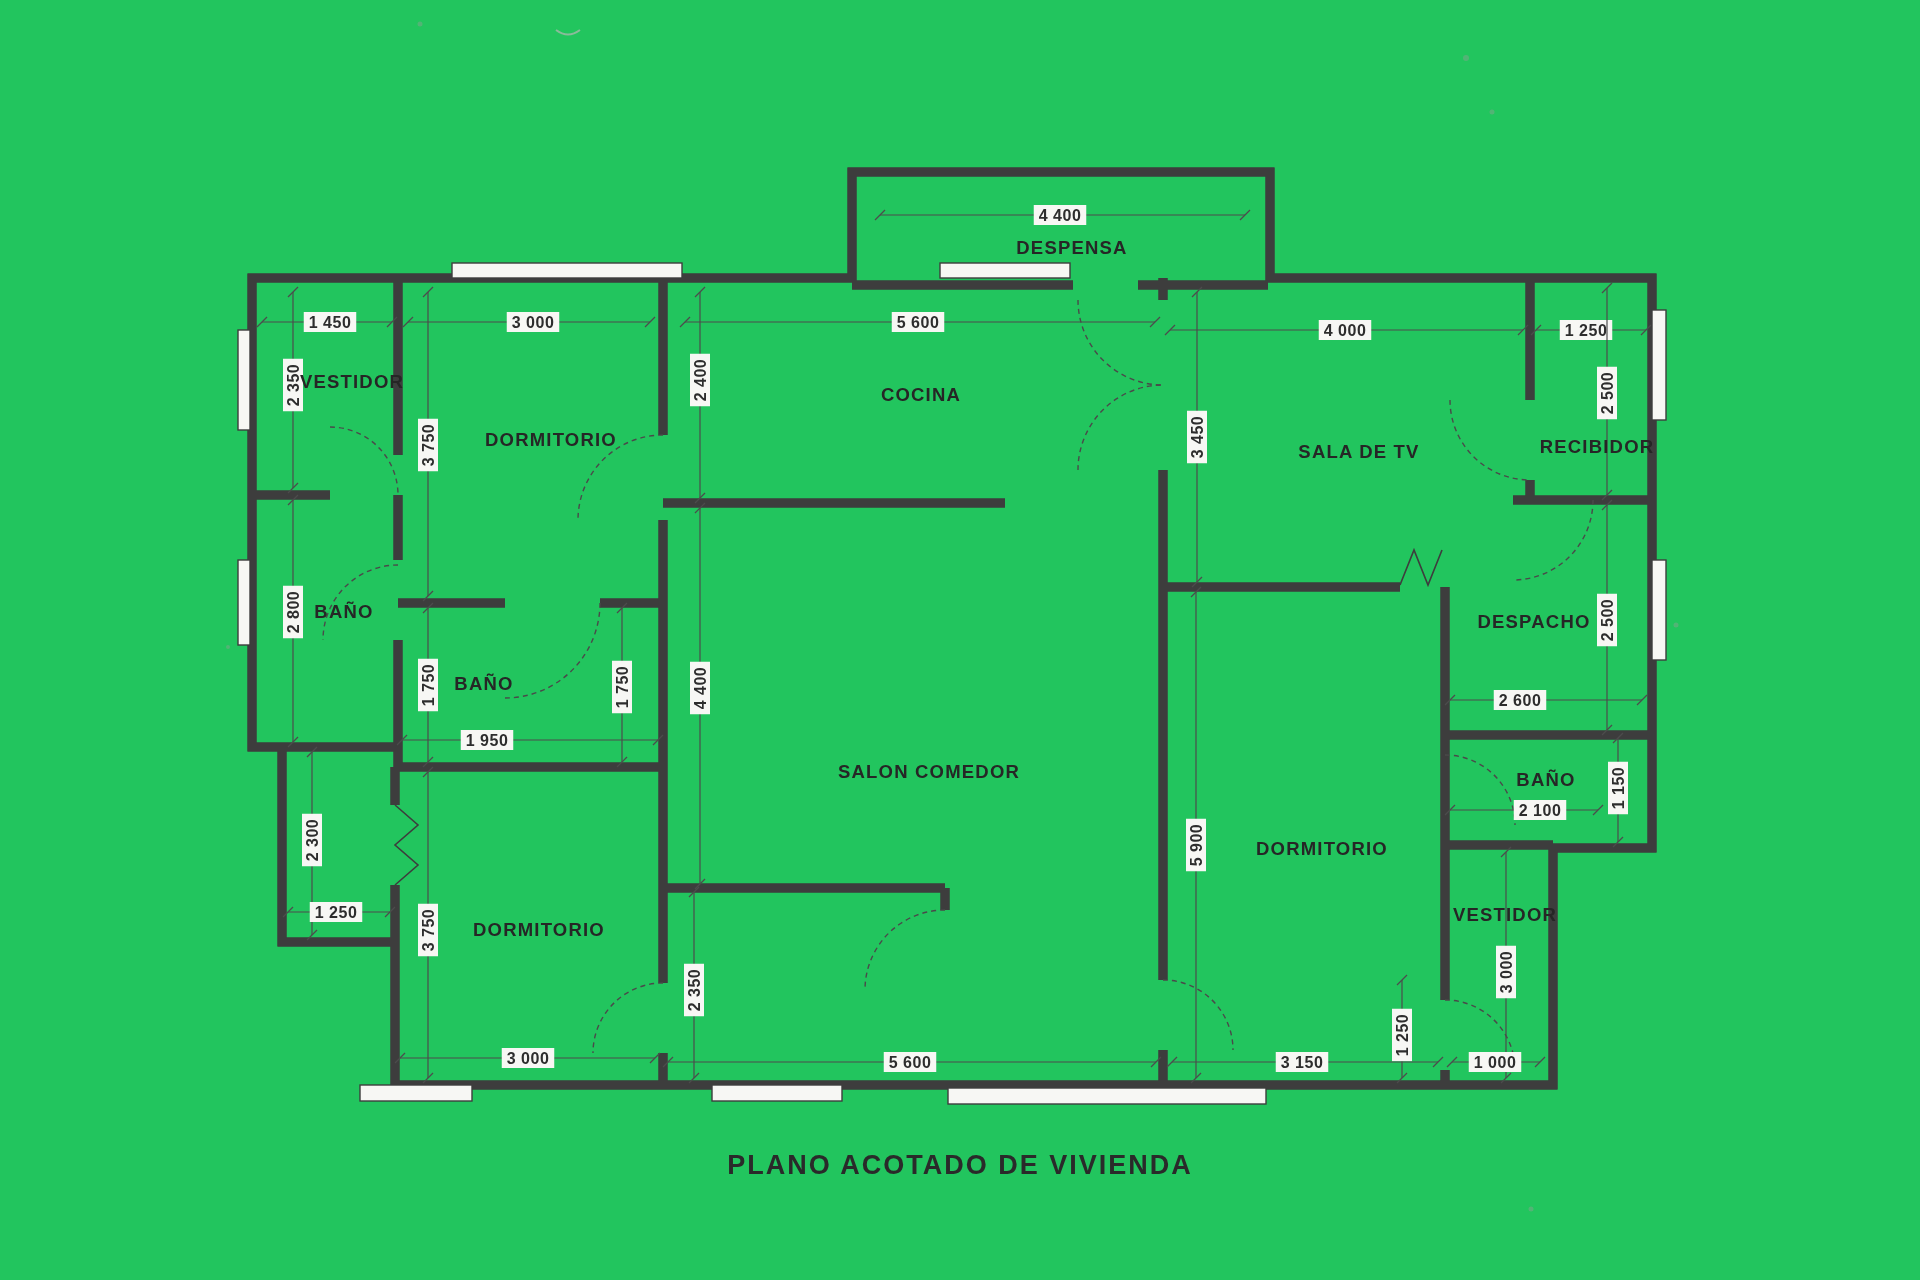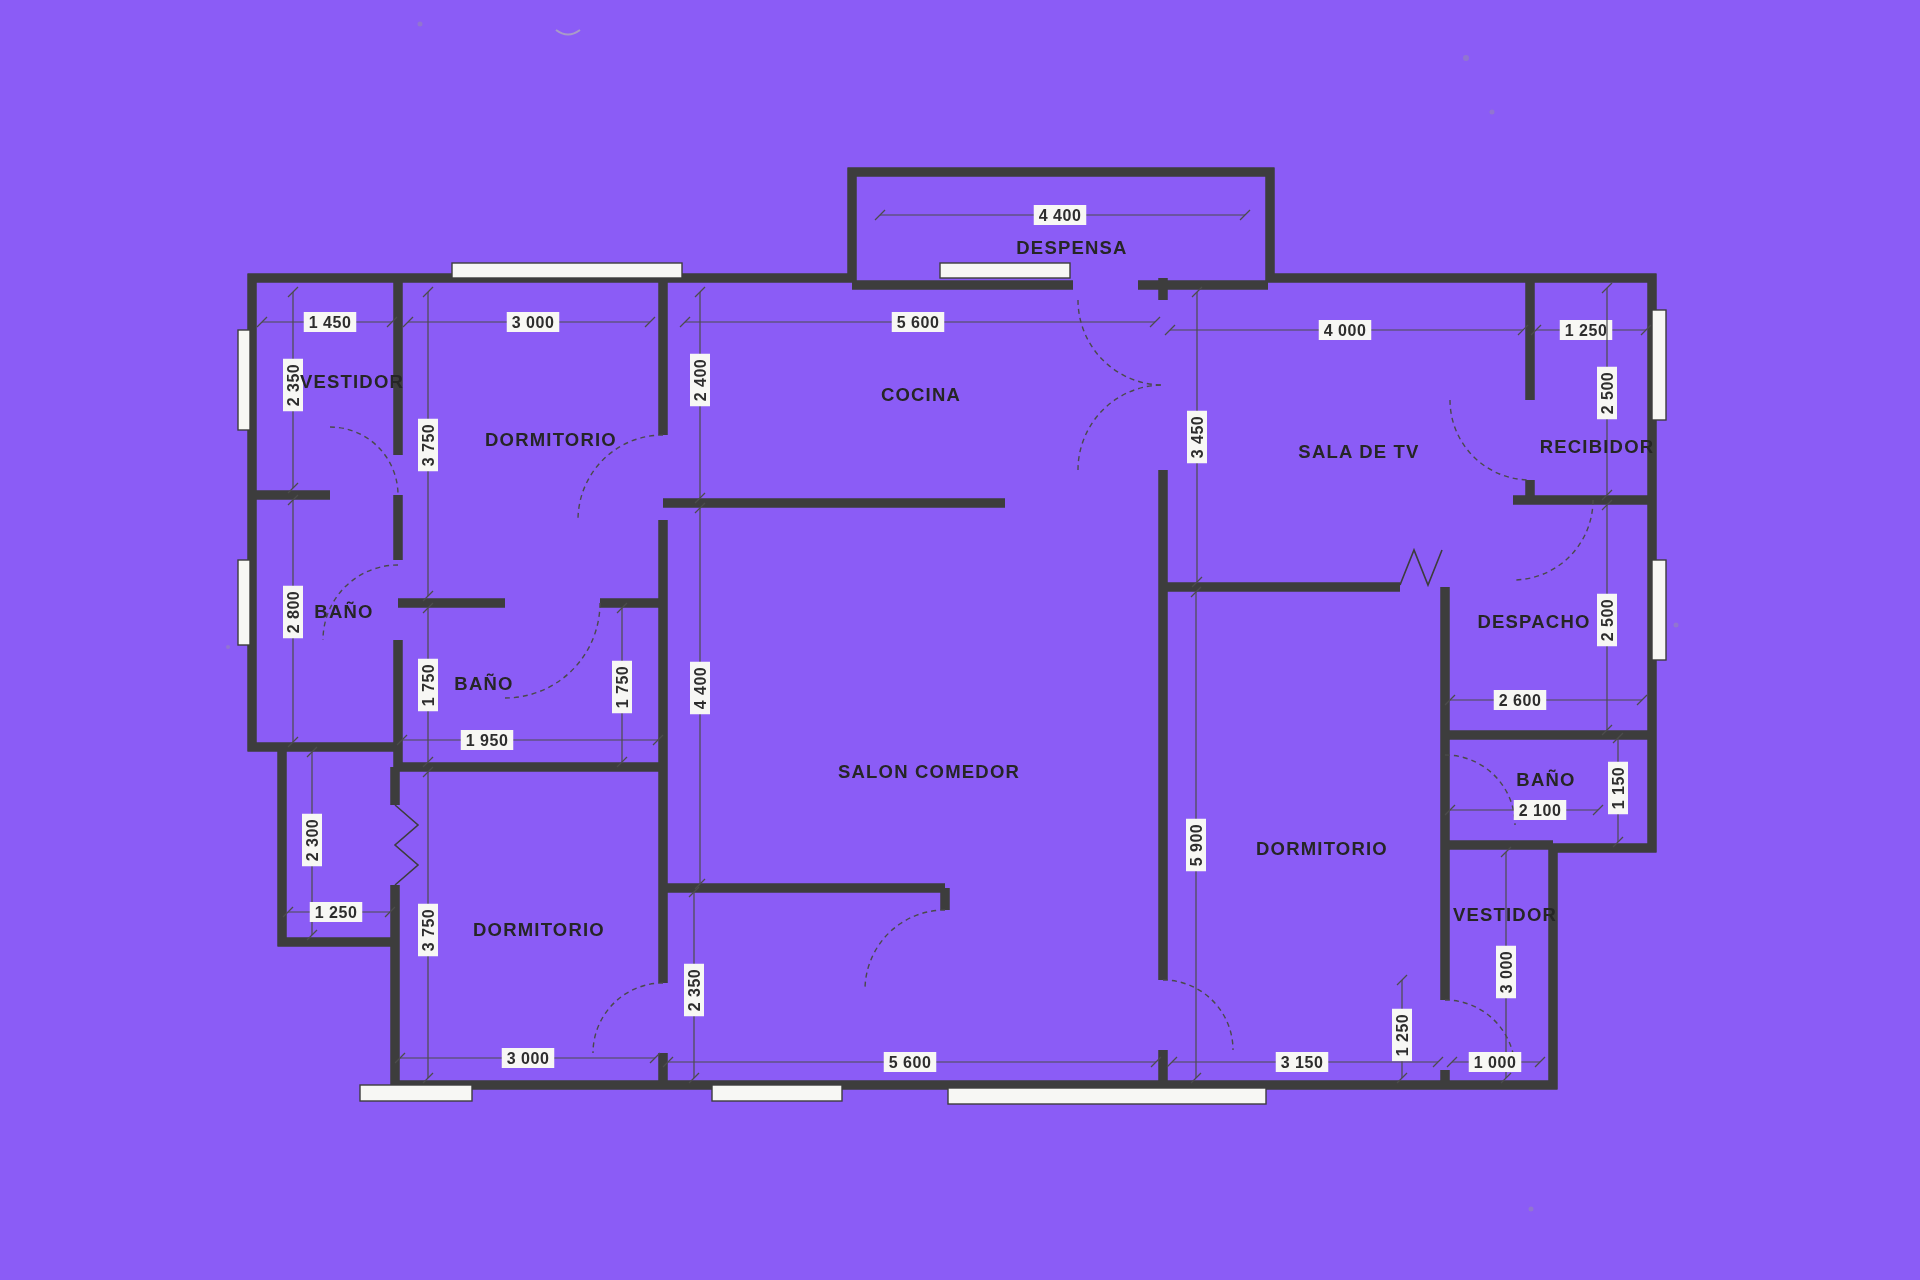--- a/index.html
+++ b/index.html
@@ -3,21 +3,21 @@
 <meta charset="utf-8">
 <style>
   html,body{margin:0;padding:0;}
   body{
     width:1920px;height:1280px;overflow:hidden;
     background:#eef0ee;
     font-family:"Liberation Sans",sans-serif;
   }
   #page{
     position:relative;width:1920px;height:1280px;
-    background:#8b5cf6;
+    background:#22c55e;
   }
   #plan{position:absolute;left:0;top:0;}
   .walls-outer{stroke:#3d3d3d;stroke-width:9;fill:none;stroke-linejoin:miter;stroke-linecap:butt;}
   .walls-inner{stroke:#f7f7f4;stroke-width:5;fill:none;stroke-linejoin:miter;stroke-linecap:butt;}
   .door{stroke:#4a4a4a;stroke-width:1.4;fill:none;stroke-dasharray:5 4;}
   .fold{stroke:#3d3d3d;stroke-width:1.6;fill:none;}
   .win{stroke:#3d3d3d;stroke-width:1.4;fill:#f7f7f4;}
   .dim-line{stroke:#4c4c4c;stroke-width:1.2;fill:none;}
   .dim-tick{stroke:#4c4c4c;stroke-width:1.2;}
   .dim-bg{fill:#f7f7f4;}
@@ -389,13 +389,14 @@
         <text x="484" y="683" class="room-text" dominant-baseline="central">BAÑO</text>
         <text x="929" y="771" class="room-text" dominant-baseline="central">SALON COMEDOR</text>
         <text x="1534" y="621" class="room-text" dominant-baseline="central">DESPACHO</text>
         <text x="1546" y="779" class="room-text" dominant-baseline="central">BAÑO</text>
         <text x="1322" y="848" class="room-text" dominant-baseline="central">DORMITORIO</text>
         <text x="1505" y="914" class="room-text" dominant-baseline="central">VESTIDOR</text>
         <text x="539" y="929" class="room-text" dominant-baseline="central">DORMITORIO</text>
       </g>
   </svg>
 
+  <div id="plan-title">PLANO ACOTADO DE VIVIENDA</div>
 </div>
 
 </body></html>

